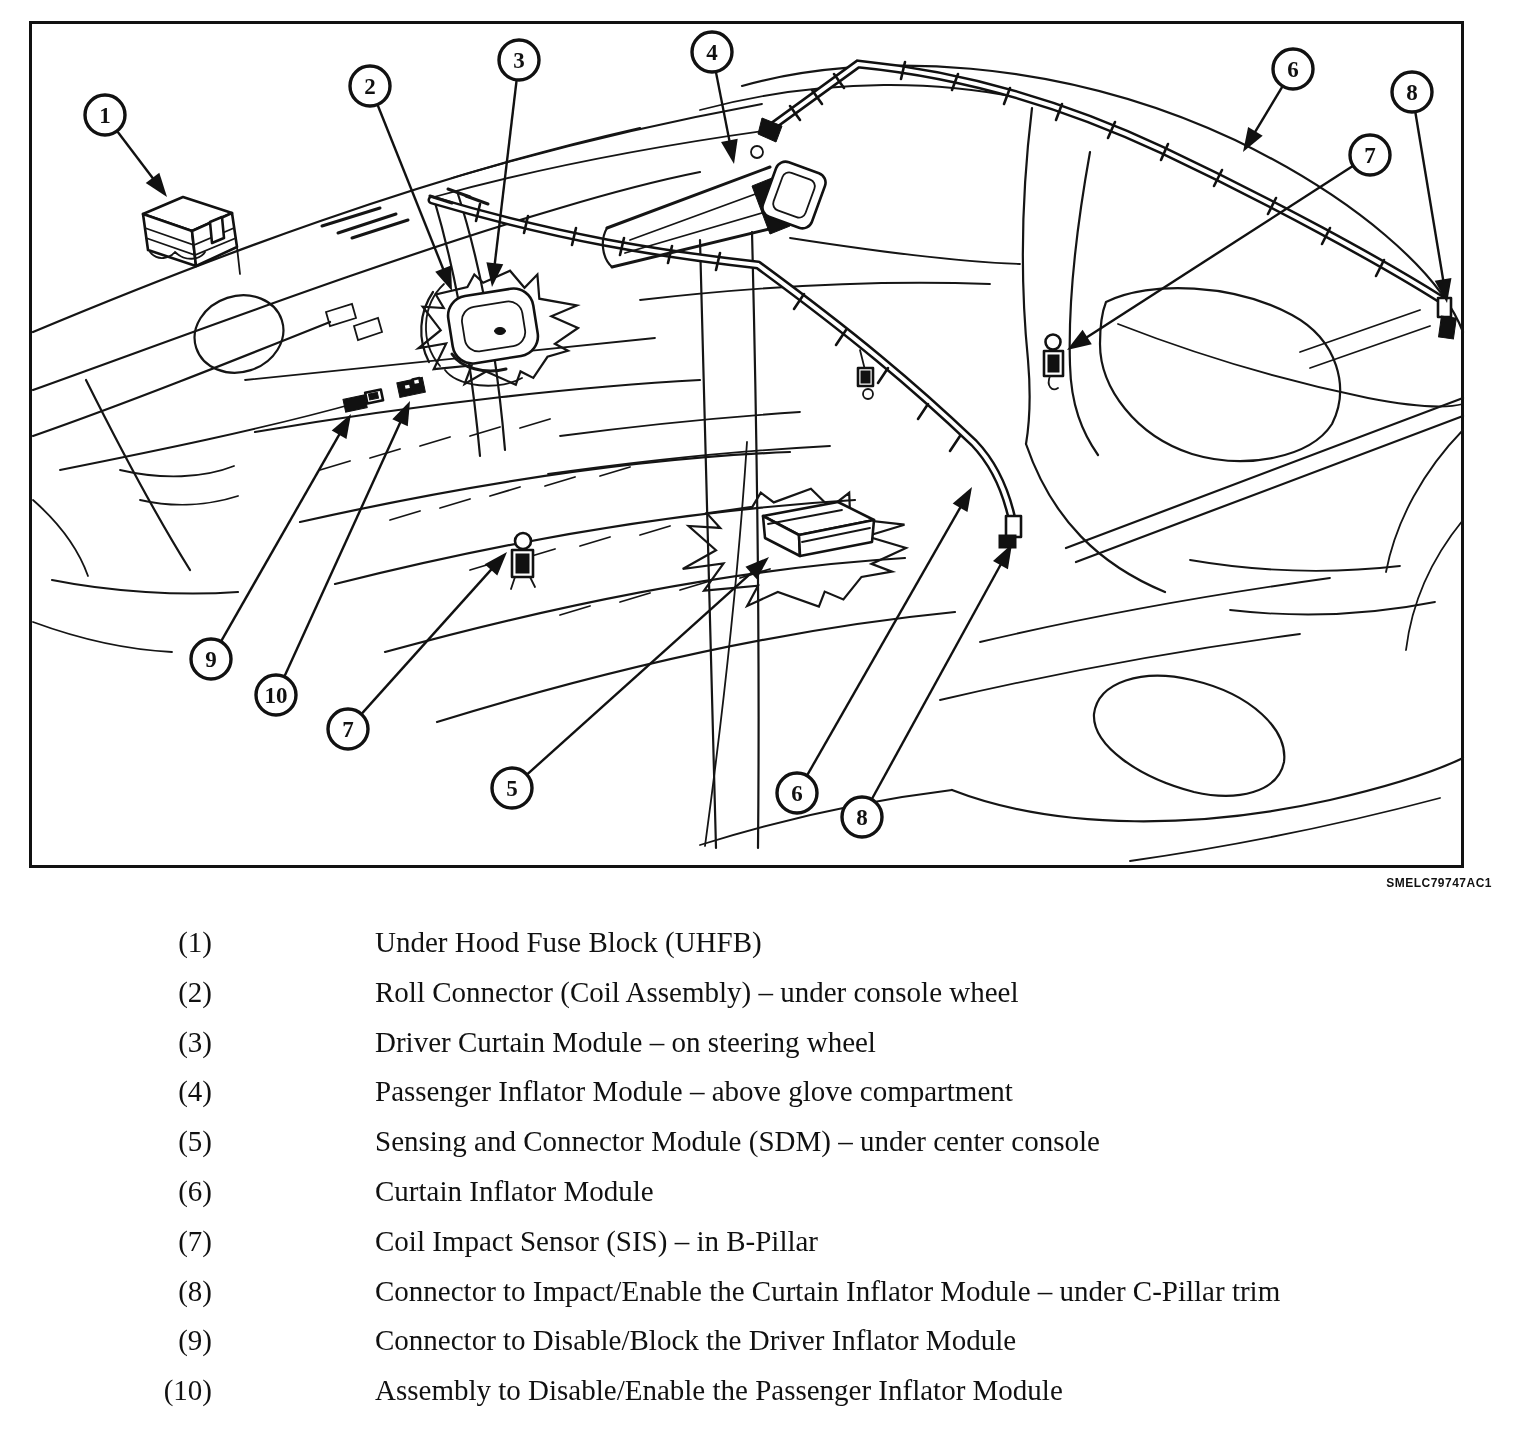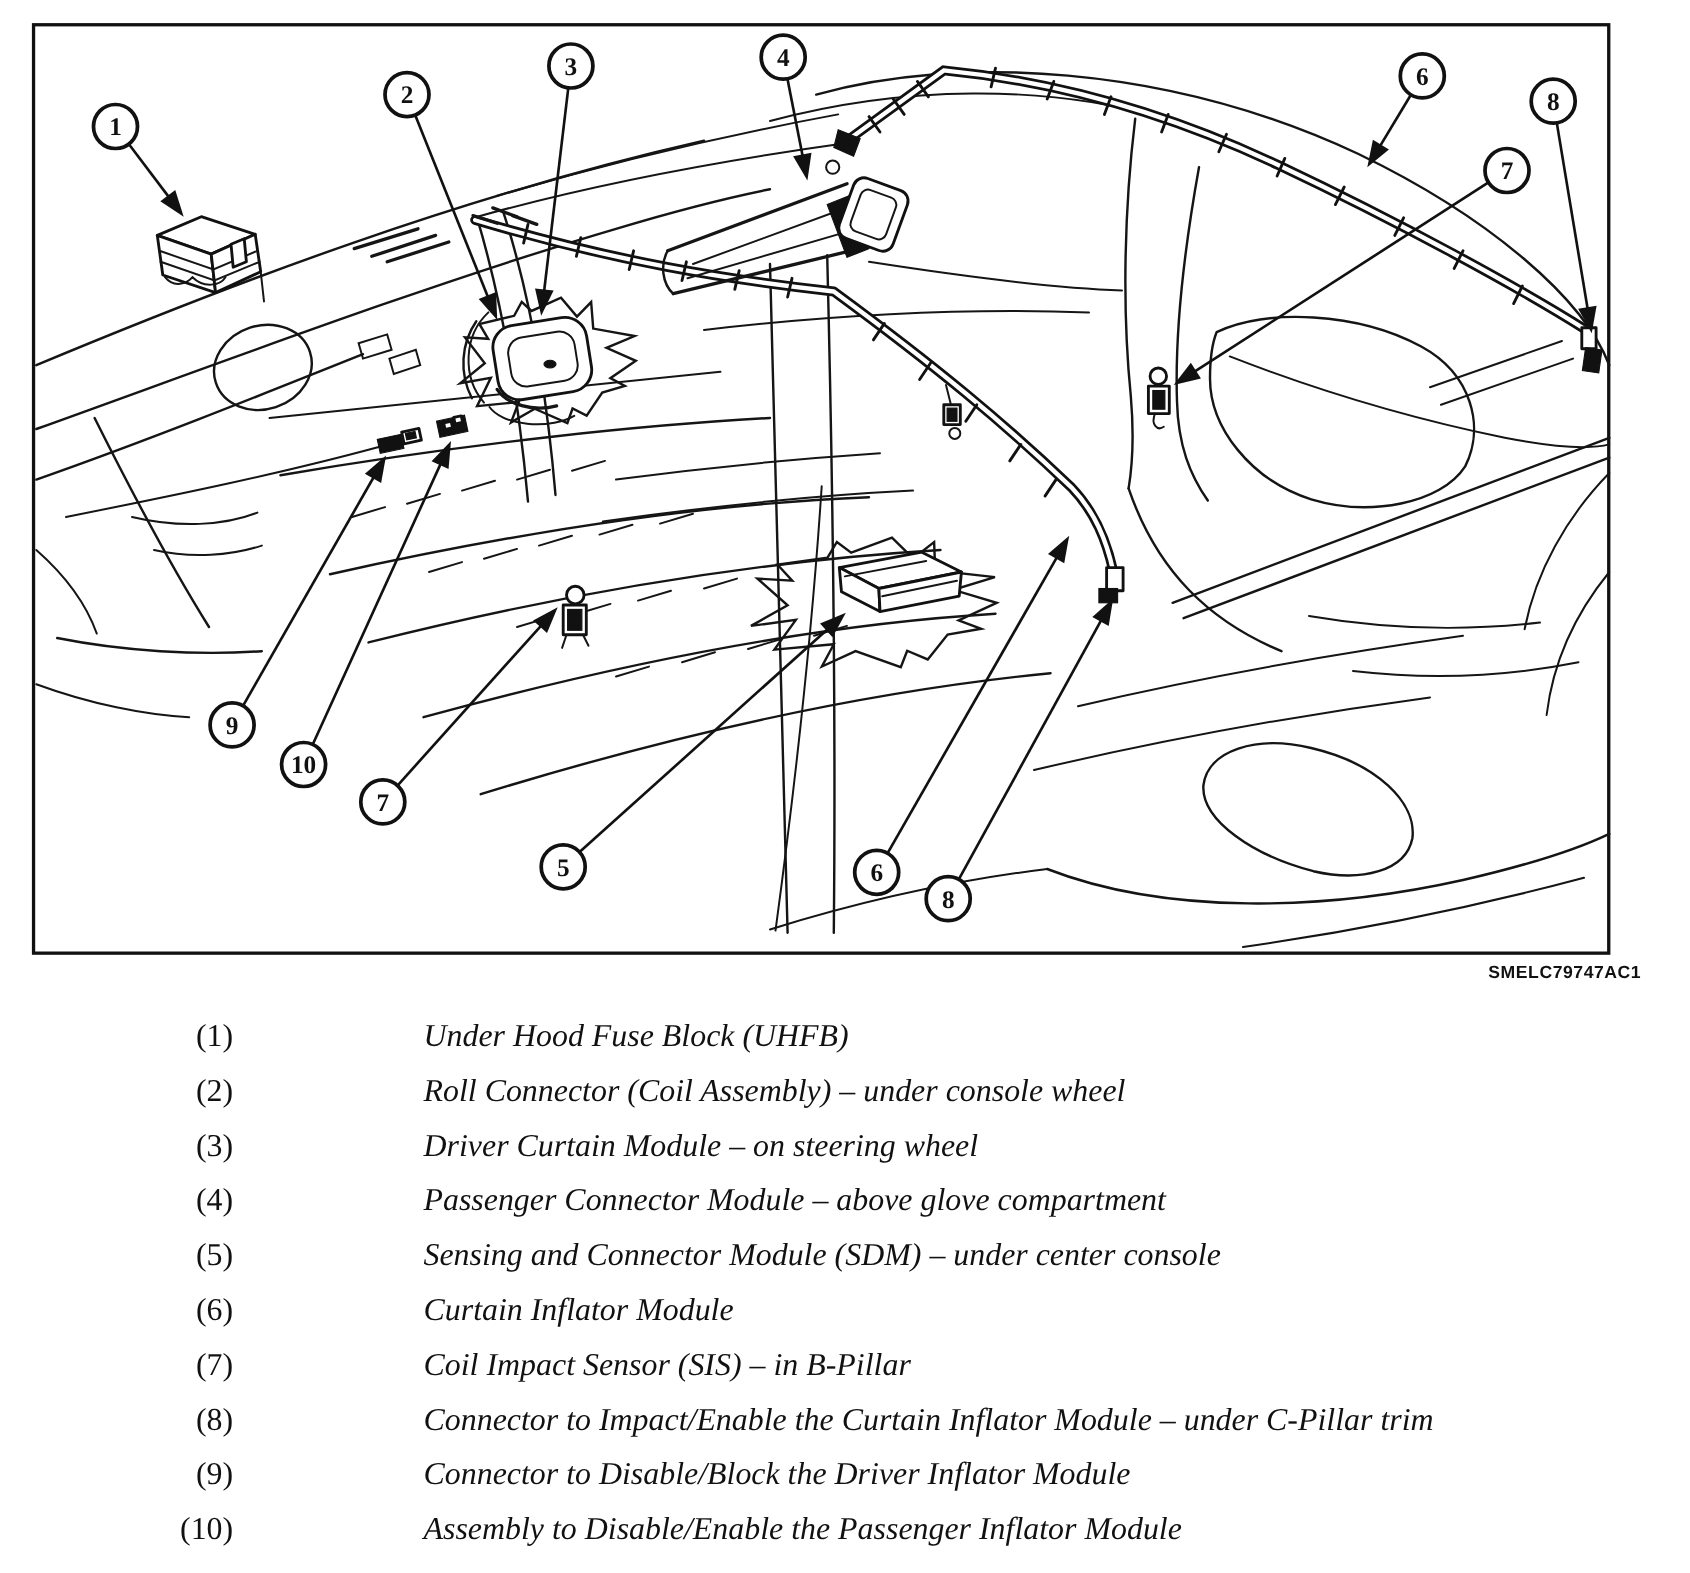--- a/index.html
+++ b/index.html
@@ -14,26 +14,26 @@
   .railwhite{fill:none;stroke:#fff;stroke-width:4;stroke-linecap:round;}
   .tick{fill:none;stroke:#111;stroke-width:2.6;stroke-linecap:round;}
   .comp{fill:#fff;stroke:#111;stroke-width:2.6;stroke-linejoin:round;}
   .compb{fill:#111;stroke:#111;stroke-width:1;}
   .callout-line{stroke:#111;stroke-width:2.4;}
   .callout-circle{fill:#fff;stroke:#111;stroke-width:3.4;}
   .callout-num{font-family:"Liberation Serif",serif;font-size:23px;font-weight:bold;
                text-anchor:middle;fill:#111;}
   .arrow-head{fill:#111;stroke:none;}
   #figure-code{position:absolute;left:1000px;top:876px;width:492px;text-align:right;
-               font-family:"Liberation Sans",sans-serif;font-size:16px;font-weight:bold;
+               font-family:"Liberation Sans",sans-serif;font-size:12px;font-weight:bold;
                letter-spacing:.5px;color:#111;}
   #legend{position:absolute;left:0;top:925px;width:1536px;}
   .legend-row{position:absolute;left:0;width:1536px;font-size:29px;line-height:1.2;}
   .legend-num{position:absolute;left:0;width:212px;text-align:right;}
-  .legend-desc{position:absolute;left:385px;white-space:nowrap;font-style:italic;}
+  .legend-desc{position:absolute;left:375px;white-space:nowrap;}
 </style>
 </head>
 <body>
 
 <div id="diagram-wrap">
 <svg width="1536" height="905" viewBox="0 0 1536 905" xmlns="http://www.w3.org/2000/svg">
 
   <rect x="30.5" y="22.5" width="1432" height="844" fill="none" stroke="#111" stroke-width="3"></rect>
 
   <g>
@@ -353,21 +353,21 @@
     <div class="legend-row" style="top: 49.8px;">
       <span class="legend-num">(2)</span>
       <span class="legend-desc">Roll Connector (Coil Assembly) – under console wheel</span>
     </div>
     <div class="legend-row" style="top: 99.6px;">
       <span class="legend-num">(3)</span>
       <span class="legend-desc">Driver Curtain Module – on steering wheel</span>
     </div>
     <div class="legend-row" style="top: 149.4px;">
       <span class="legend-num">(4)</span>
-      <span class="legend-desc">Passenger Connector Module – above glove compartment</span>
+      <span class="legend-desc">Passenger Inflator Module – above glove compartment</span>
     </div>
     <div class="legend-row" style="top: 199.2px;">
       <span class="legend-num">(5)</span>
       <span class="legend-desc">Sensing and Connector Module (SDM) – under center console</span>
     </div>
     <div class="legend-row" style="top: 249px;">
       <span class="legend-num">(6)</span>
       <span class="legend-desc">Curtain Inflator Module</span>
     </div>
     <div class="legend-row" style="top: 298.8px;">

